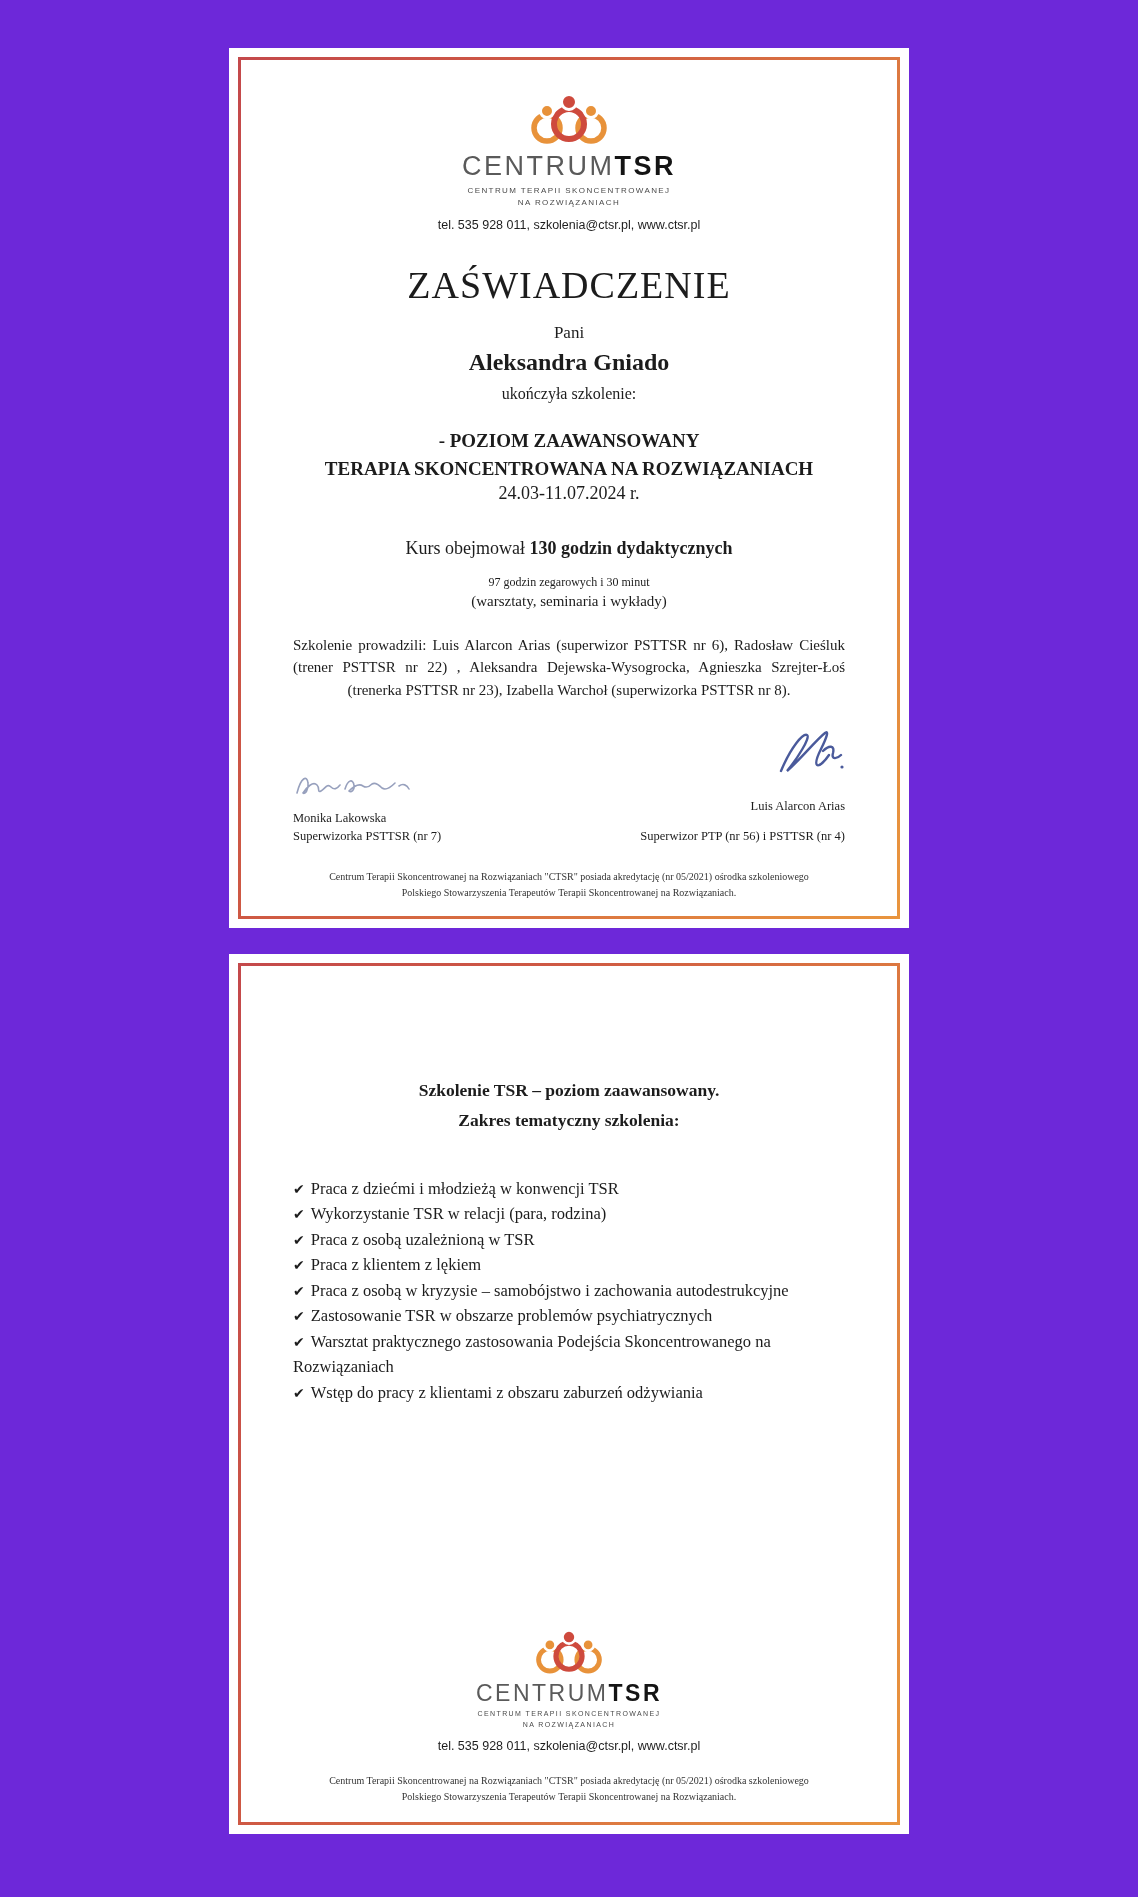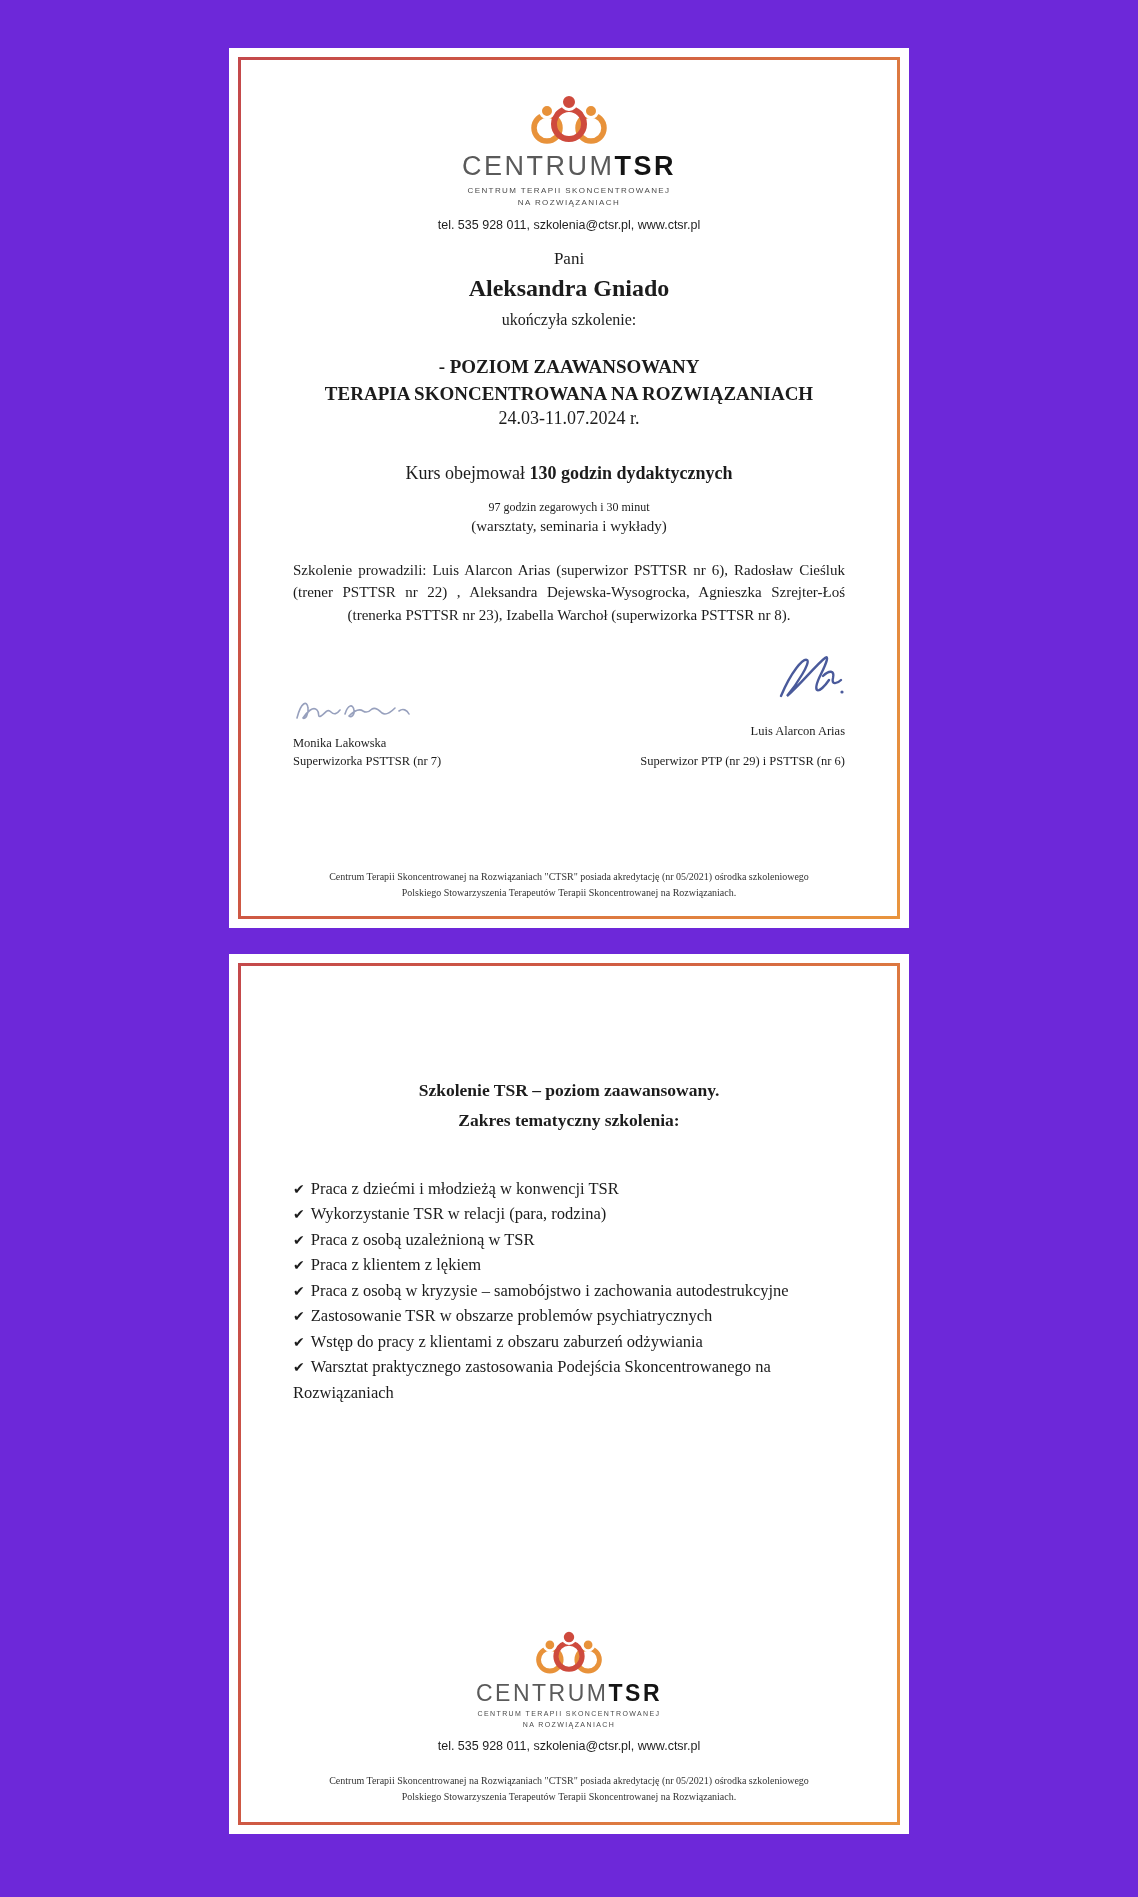--- a/index.html
+++ b/index.html
@@ -96,20 +96,21 @@
           <div class="brand">
             <span class="light">CENTRUM</span><span class="bold">TSR</span>
           </div>
           <div class="tagline">
             <div>CENTRUM TERAPII SKONCENTROWANEJ</div>
             <div>NA ROZWIĄZANIACH</div>
           </div>
           <div class="contact">tel. 535 928 011, szkolenia@ctsr.pl, www.ctsr.pl</div>
         </div>
 
+        <div class="cert-title">ZAŚWIADCZENIE</div>
         <div class="salutation">Pani</div>
         <div class="recipient">Aleksandra Gniado</div>
         <div class="completed">ukończyła szkolenie:</div>
 
         <div class="course-title">
           <div>- POZIOM ZAAWANSOWANY</div>
           <div>TERAPIA SKONCENTROWANA NA ROZWIĄZANIACH</div>
         </div>
 
         <div class="course-date">24.03-11.07.2024 r.</div>
@@ -129,21 +130,21 @@
             </svg>
             <div>Monika Lakowska</div>
             <div>Superwizorka PSTTSR (nr 7)</div>
           </div>
           <div class="sig-col right">
             <svg class="sig-img" width="72" height="52" viewBox="0 0 72 52">
               <path d="M8 44 C18 20 30 6 34 8 C38 10 24 32 14 44 C26 34 44 12 52 6 C56 3 54 10 48 22 C44 30 42 36 44 38 C46 40 52 34 56 28 M50 24 C56 18 62 18 60 26 C58 33 64 32 68 28" stroke="#4a5a9b" stroke-width="2.4" fill="none" stroke-linecap="round"></path>
               <circle cx="69" cy="40" r="1.6" fill="#4a5a9b"></circle>
             </svg>
             <div>Luis Alarcon Arias</div>
-            <div>Superwizor PTP (nr 29) i PSTTSR (nr 6)</div>
+            <div>Superwizor PTP (nr 56) i PSTTSR (nr 4)</div>
           </div>
         </div>
 
         <div class="footer">
           <div>Centrum Terapii Skoncentrowanej na Rozwiązaniach "CTSR" posiada akredytację (nr 05/2021) ośrodka szkoleniowego</div>
           <div>Polskiego Stowarzyszenia Terapeutów Terapii Skoncentrowanej na Rozwiązaniach.</div>
         </div>
 
       </div>
     </div>
@@ -158,22 +159,22 @@
           <div>Zakres tematyczny szkolenia:</div>
         </div>
 
         <div class="syllabus-list">
           <div class="syllabus-item"><span class="check">✔</span><span>Praca z dziećmi i młodzieżą w konwencji TSR</span></div>
           <div class="syllabus-item"><span class="check">✔</span><span>Wykorzystanie TSR w relacji (para, rodzina)</span></div>
           <div class="syllabus-item"><span class="check">✔</span><span>Praca z osobą uzależnioną w TSR</span></div>
           <div class="syllabus-item"><span class="check">✔</span><span>Praca z klientem z lękiem</span></div>
           <div class="syllabus-item"><span class="check">✔</span><span>Praca z osobą w kryzysie – samobójstwo i zachowania autodestrukcyjne</span></div>
           <div class="syllabus-item"><span class="check">✔</span><span>Zastosowanie TSR w obszarze problemów psychiatrycznych</span></div>
+          <div class="syllabus-item"><span class="check">✔</span><span>Warsztat praktycznego zastosowania Podejścia Skoncentrowanego na Rozwiązaniach</span></div>
           <div class="syllabus-item"><span class="check">✔</span><span>Wstęp do pracy z klientami z obszaru zaburzeń odżywiania</span></div>
-          <div class="syllabus-item"><span class="check">✔</span><span>Warsztat praktycznego zastosowania Podejścia Skoncentrowanego na Rozwiązaniach</span></div>
         </div>
 
         <div class="spacer"></div>
 
         <div class="logo-block">
           <svg class="logo-svg" width="80" height="56" viewBox="0 0 92 64">
             <circle cx="24" cy="42" r="13" fill="none" stroke="#e8923a" stroke-width="5.5"></circle>
             <circle cx="68" cy="42" r="13" fill="none" stroke="#e8923a" stroke-width="5.5"></circle>
             <circle cx="46" cy="38" r="15" fill="none" stroke="#ce4a3d" stroke-width="6"></circle>
             <circle cx="24" cy="25" r="6.5" fill="#e8923a" stroke="#ffffff" stroke-width="3"></circle>

